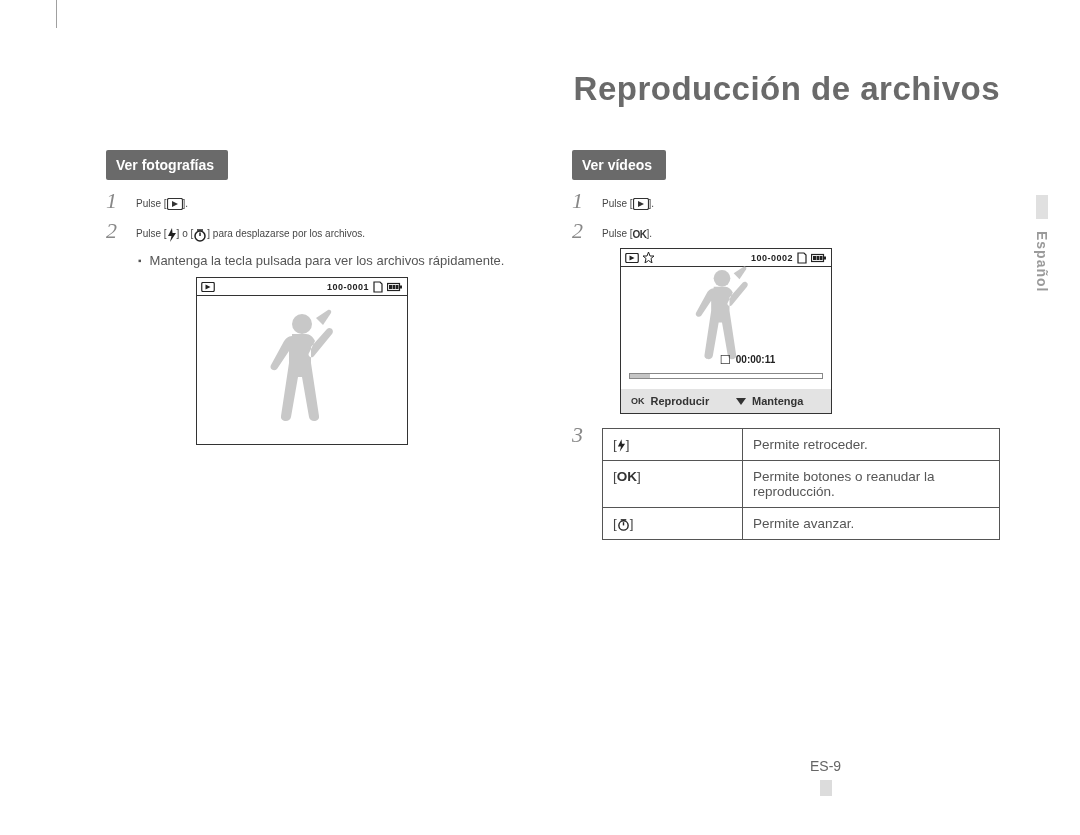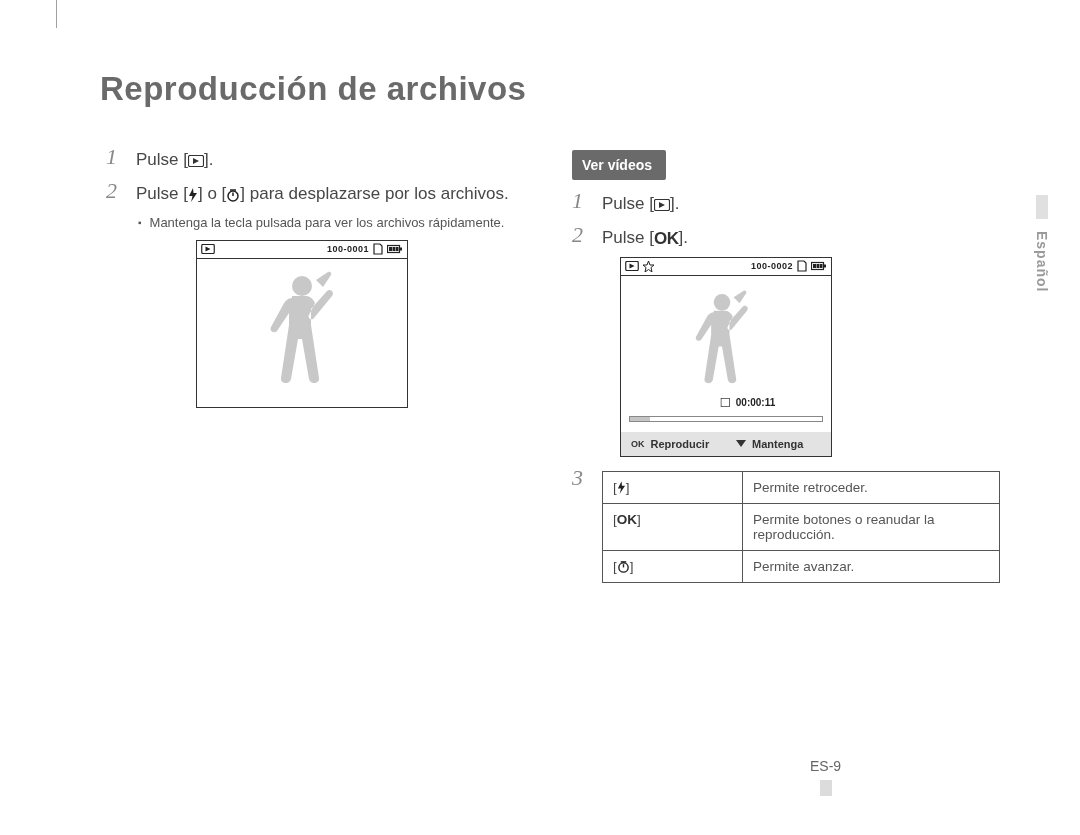--- a/index.html
+++ b/index.html
@@ -23,20 +23,21 @@
       position: absolute;
       left: 100px; top: 70px;
       width: 900px; height: 720px;
     }
     h1.title {
       font-size: 33px;
       font-weight: bold;
       color: #6a6a6a;
       margin: 0 0 42px 0;
       letter-spacing: 0.5px;
+      text-align: right;
     }
     .columns {
       display: flex;
       gap: 32px;
     }
     .col { flex: 1; position: relative; }
     .section-pill {
       display: inline-block;
       background: #6a6a6a;
       color: #ffffff;
@@ -62,21 +63,21 @@
     }
     ol.steps > li::before {
       content: counter(step);
       position: absolute;
       left: 6px; top: -6px;
       font-style: italic;
       font-family: Georgia, 'Times New Roman', serif;
       font-size: 22px;
       color: #888;
     }
-    .step-text { font-size: 17px; color: #474747; }
+    .step-text { font-size: 10px; color: #474747; }
     .bullet-row {
       display: flex;
       gap: 8px;
       margin-top: 10px;
       padding-left: 2px;
     }
     .bullet-marker { font-size: 10px; color: #555; margin-top: 3px; }
     .bullet-text { font-size: 13px; color: #555; line-height: 1.35; }
     .ico {
       display: inline-block; vertical-align: middle;
@@ -97,21 +98,21 @@
       font-size: 9px; font-weight: bold; color: #222;
     }
     .device-screen .topbar .spacer { flex: 1; }
     .device-screen .filenum { letter-spacing: 0.5px; }
     .device-silhouette {
       position: absolute; left: 50%; top: 54%;
       transform: translate(-50%, -50%);
       width: 80px; height: 120px;
     }
 
-    .device-screen.video { height: 200px; margin-left: 18px; }
+    .device-screen.video { height: 166px; margin-left: 18px; }
     .device-screen.video .timebox {
       position: absolute; left: 50%; bottom: 48px;
       transform: translateX(-50%);
       display: flex; align-items: center; gap: 6px;
       font-size: 10px; font-weight: bold; color: #222; padding-left: 44px;
     }
     .device-screen.video .timeline {
       position: absolute; left: 8px; right: 8px; bottom: 34px;
       height: 6px; border: 1px solid #888; background:#fff;
     }
@@ -182,20 +183,21 @@
 <body>
 
 <div class="top-tick"></div>
 
 <div class="page">
   <h1 class="title">Reproducción de archivos</h1>
 
   <div class="columns">
 
     <div class="col">
+      <span class="section-pill">Ver fotografías</span>
 
       <ol class="steps">
         <li>
           <span class="step-text">
             <span>Pulse [</span><span class="ico"><svg width="16" height="12" viewBox="0 0 16 12">
                   <rect x="0.5" y="0.5" width="15" height="11" rx="1.5" fill="none" stroke="#333" stroke-width="1.2"></rect>
                   <polygon points="5,3 5,9 11,6" fill="#333"></polygon>
                 </svg></span><span>].</span>
           </span>
         </li>

